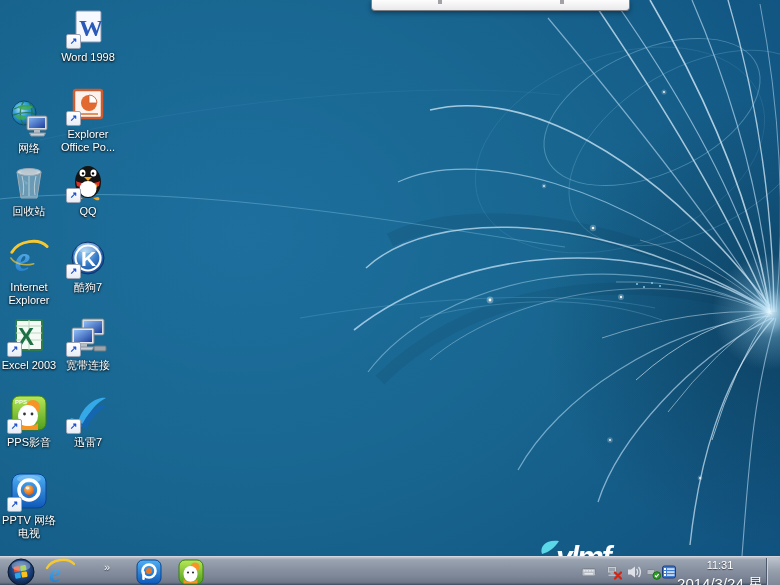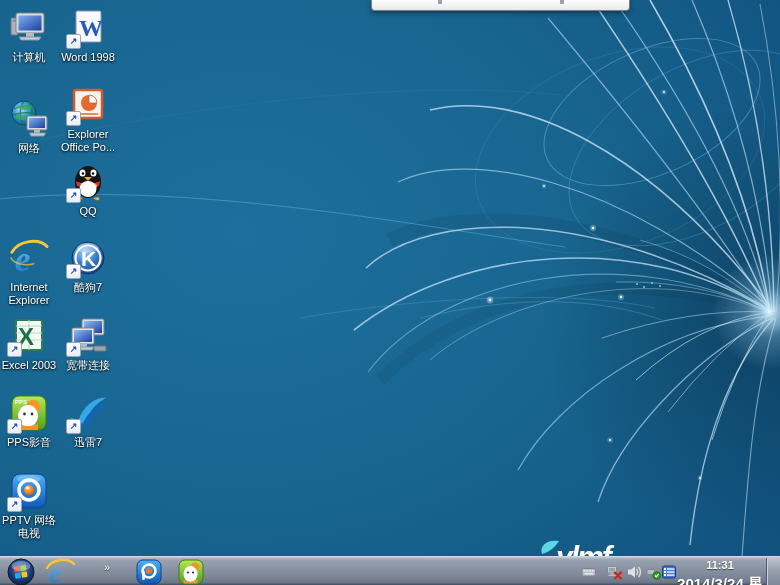--- a/index.html
+++ b/index.html
@@ -33,21 +33,21 @@
   .watermark{position:absolute;left:538px;top:537px;width:112px;height:20px;overflow:hidden;}
 
   
   .taskbar{position:absolute;left:0;bottom:0;width:780px;height:29px;
     background:linear-gradient(#c3c9d2 0%,#9aa3b0 10%,#8791a1 45%,#7b8596 72%,#6e7889 90%,#525e71 97%,#39455a 100%);
     border-top:1px solid #d4d8de;box-sizing:border-box;}
   .tb-item{position:absolute;top:1px;height:27px;display:flex;align-items:center;justify-content:center;}
   .chevron{color:#f2f5f8;font-size:11px;text-shadow:0 1px 1px rgba(0,0,0,.5);}
   .tray-icon{position:absolute;top:7px;width:16px;height:16px;}
   .clock{position:absolute;left:676px;top:2px;width:88px;height:25px;color:#fff;text-align:center;
-    text-shadow:0 1px 1px rgba(0,0,0,.55);cursor:default;font-weight:bold;}
+    text-shadow:0 1px 1px rgba(0,0,0,.55);cursor:default;}
   .clock .time{font-size:11px;line-height:12px;}
   .clock .date{font-size:15px;line-height:12px;margin-top:7px;}
   .show-desktop{position:absolute;right:0;top:1px;width:13px;height:27px;
     background:linear-gradient(#bcc3ce,#8era3 45%,#7e8897);
     background:linear-gradient(#bcc3ce,#97a0ad 45%,#7e8897);
     border-left:1px solid #4e5a6c;box-shadow:inset 1px 0 0 #cdd2da;border-radius:0 2px 0 0;}
 </style>
 </head>
 <body>
 
@@ -134,39 +134,20 @@
         <text x="18" y="30" font-family="Liberation Sans, sans-serif" font-size="30" font-weight="bold" font-style="italic" fill="#ffffff" letter-spacing="-2">ylmf</text>
       </svg>
     </div>
   </div>
 
   <div class="partial-window">
     <div class="pw-tick" style="left:66px"></div>
     <div class="pw-tick" style="left:188px"></div>
   </div>
 
-  <div class="dicon" style="left:-1px;top:8px">
-    <div class="art">
-      <svg width="40" height="40" viewBox="0 0 40 40">
-        <defs>
-            <linearGradient id="scr1" x1="0" y1="0" x2="1" y2="1">
-              <stop offset="0" stop-color="#7fb0f0"></stop>
-              <stop offset="1" stop-color="#1c3f9e"></stop>
-            </linearGradient>
-          </defs>
-        <rect x="2" y="10" width="7" height="17" rx="1" fill="#aab4bc" stroke="#6d777f"></rect>
-        <rect x="3.5" y="12" width="4" height="1.5" fill="#7c868e"></rect>
-        <rect x="7" y="5" width="28" height="20" rx="2" fill="#d8dde2" stroke="#798289"></rect>
-        <rect x="9.5" y="7.5" width="23" height="15" fill="url(#scr1)"></rect>
-        <rect x="17" y="25" width="8" height="4" fill="#b4bcc4"></rect>
-        <path d="M12,32 h18 l2,-3 h-22 Z" fill="#c8cfd6" stroke="#8a949c"></path>
-      </svg>
-    </div>
-    <div class="lbl">计算机</div>
-  </div>
 
   <div class="dicon" style="left:58px;top:8px">
     <div class="art">
       <svg width="40" height="40" viewBox="0 0 40 40">
         <rect x="8" y="3" width="25" height="31" rx="1.5" fill="#f6f9ff" stroke="#8896b0"></rect>
         <text x="11" y="28" font-family="Liberation Serif, serif" font-size="24" font-weight="bold" fill="#2a5bb8">W</text>
       </svg>
       <span class="badge">↗</span>
     </div>
     <div class="lbl">Word 1998</div>
@@ -205,20 +186,32 @@
         <rect x="6" y="5" width="28" height="28" rx="2" fill="#fdf3ee" stroke="#cf5b2e" stroke-width="2.5"></rect>
         <circle cx="21" cy="18" r="8" fill="#e2692f"></circle>
         <path d="M21,18 L21,10 A8,8 0 0 1 29,18 Z" fill="#ffffff" stroke="#cf5b2e" stroke-width=".8"></path>
         <rect x="11" y="28" width="19" height="2" fill="#e2905f"></rect>
       </svg>
       <span class="badge">↗</span>
     </div>
     <div class="lbl">Explorer Office Po...</div>
   </div>
 
+  <div class="dicon" style="left:-1px;top:162px">
+    <div class="art">
+      <svg width="40" height="40" viewBox="0 0 40 40">
+        <path d="M8,10 L32,10 L28,36 L12,36 Z" fill="#cdd6dc" fill-opacity=".45" stroke="#9fabb4"></path>
+        <ellipse cx="20" cy="10" rx="12" ry="3.4" fill="#dde5ea" fill-opacity=".8" stroke="#9fabb4"></ellipse>
+        <ellipse cx="20" cy="10" rx="8.5" ry="2.2" fill="#b6c2cb" fill-opacity=".7"></ellipse>
+        <path d="M13,14 C15,22 15,28 14,33 M20,14 C20,22 20,28 20,34 M27,14 C25,22 25,28 26,33" stroke="#ffffff" stroke-opacity=".5" fill="none"></path>
+        <path d="M15,18 l4,3 -2,2 Z" fill="#7fb0d0" opacity=".8"></path>
+      </svg>
+    </div>
+    <div class="lbl">回收站</div>
+  </div>
 
   <div class="dicon" style="left:58px;top:162px">
     <div class="art">
       <svg width="40" height="40" viewBox="0 0 40 40">
         <ellipse cx="20" cy="20" rx="13" ry="16" fill="#141414"></ellipse>
         <ellipse cx="14.5" cy="11" rx="3" ry="3.6" fill="#ffffff"></ellipse>
         <ellipse cx="25.5" cy="11" rx="3" ry="3.6" fill="#ffffff"></ellipse>
         <circle cx="15" cy="11.5" r="1.2" fill="#000"></circle>
           <circle cx="25" cy="11.5" r="1.2" fill="#000"></circle>
         <path d="M16,15 h8 l-4,4 Z" fill="#f5a623"></path>

